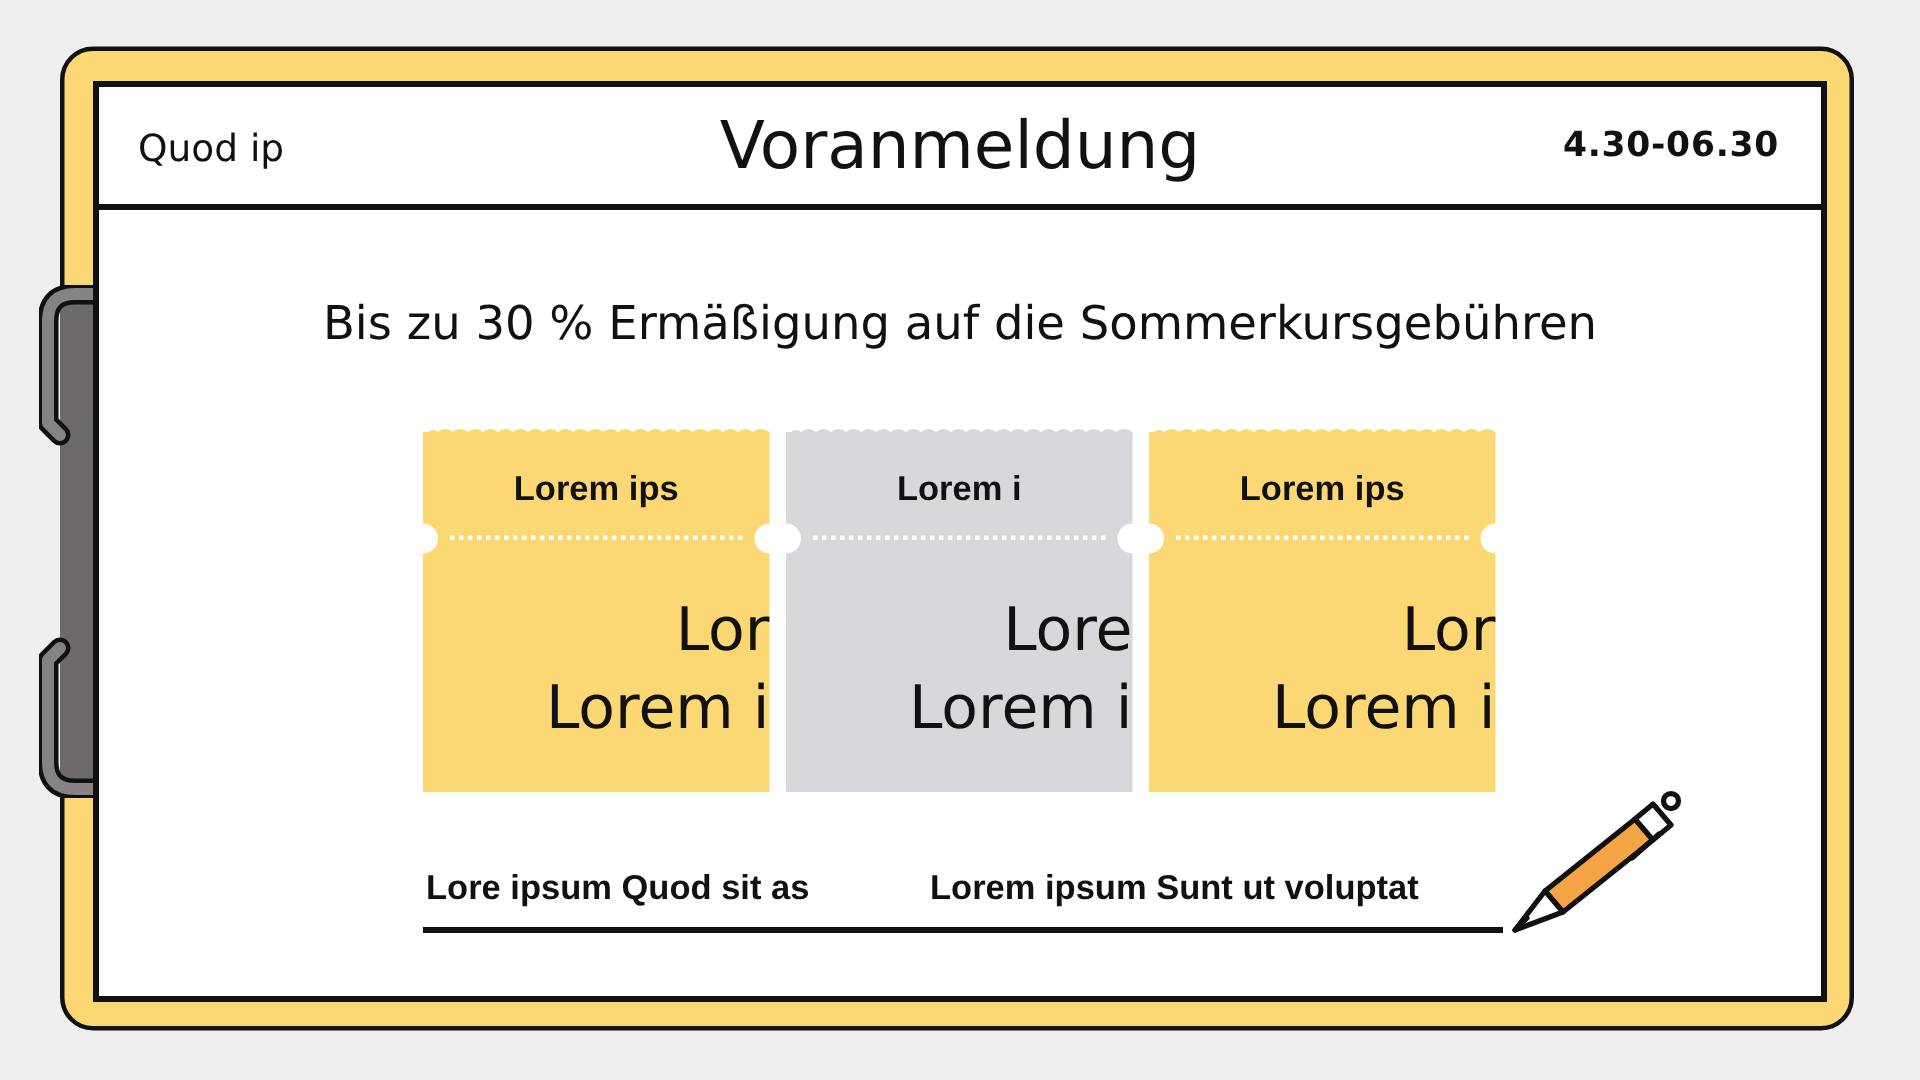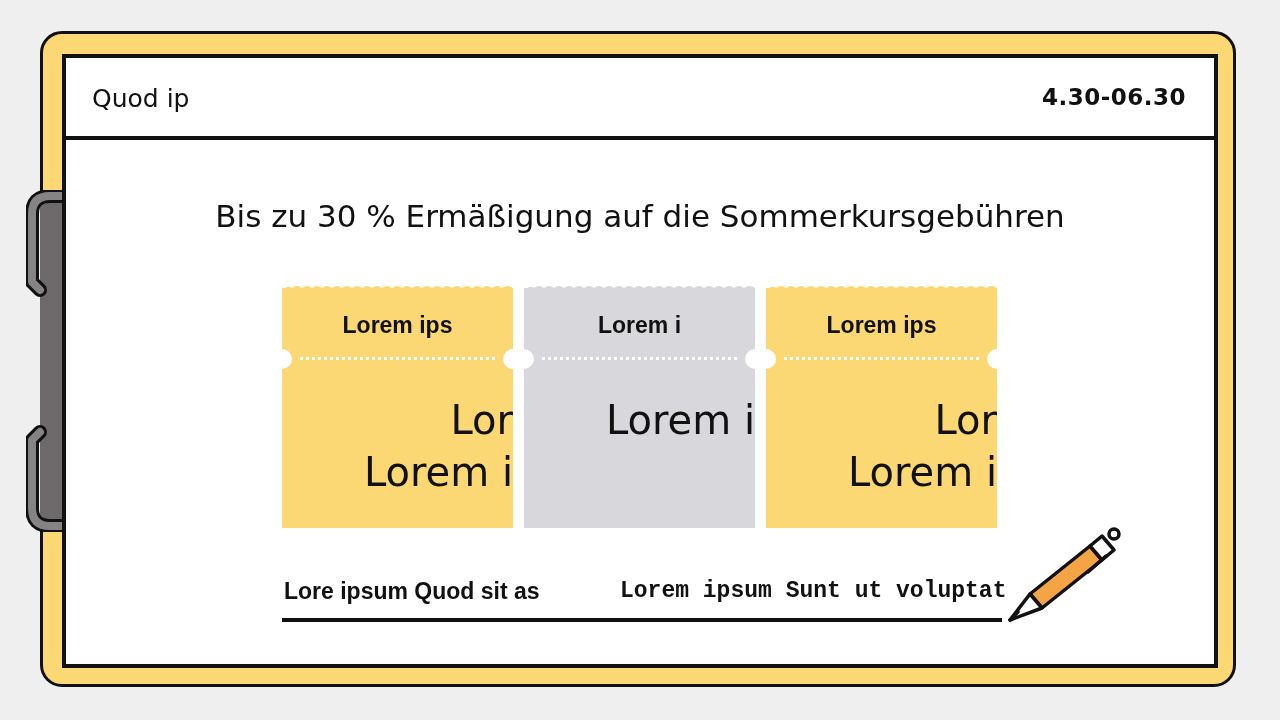--- a/index.html
+++ b/index.html
@@ -35,20 +35,21 @@
 
 <svg class="clip" width="78" height="342" viewBox="0 0 78 342">
   <rect x="14" y="8" width="24" height="326" fill="#6e6a6b"></rect>
   <path d="M14 100 L6 92 L6 24 Q6 6 24 6 L58 6 Q72 6 72 24 L72 318 Q72 336 54 336 L24 336 Q6 336 6 318 L6 250 L14 242" fill="none" stroke="#111" stroke-width="14" stroke-linecap="round" stroke-linejoin="round"></path>
   <path d="M14 100 L6 92 L6 24 Q6 6 24 6 L58 6 Q72 6 72 24 L72 318 Q72 336 54 336 L24 336 Q6 336 6 318 L6 250 L14 242" fill="none" stroke="#858384" stroke-width="8" stroke-linecap="round" stroke-linejoin="round"></path>
 </svg>
 
 <div class="paper">
   <div class="header">
     <span class="h-left">Quod ip</span>
+    <div class="h-title">Voranmeldung</div>
     <span class="h-date">4.30-06.30</span>
   </div>
 
   <div class="subtitle">Bis zu 30 % Ermäßigung auf die Sommerkursgebühren</div>
 
   <div class="ticket" style="left:216px; background:#fcd874;">
     <svg class="zig" viewBox="0 0 231 8" preserveAspectRatio="none">
       <path d="M0 8 Q5 0 10 4 Q15 0 20 4 Q25 0 30 4 Q35 0 40 4 Q45 0 50 4 Q55 0 60 4 Q65 0 70 4 Q75 0 80 4 Q85 0 90 4 Q95 0 100 4 Q105 0 110 4 Q115 0 120 4 Q125 0 130 4 Q135 0 140 4 Q145 0 150 4 Q155 0 160 4 Q165 0 170 4 Q175 0 180 4 Q185 0 190 4 Q195 0 200 4 Q205 0 210 4 Q215 0 220 4 Q225 0 231 4 L231 8 Z" fill="#fcd874"></path>
     </svg>
     <div class="t-head">Lorem ips</div>
@@ -63,40 +64,41 @@
 
   <div class="ticket" style="left:458px; background:#d8d7db;">
     <svg class="zig" viewBox="0 0 231 8" preserveAspectRatio="none">
       <path d="M0 8 Q5 0 10 4 Q15 0 20 4 Q25 0 30 4 Q35 0 40 4 Q45 0 50 4 Q55 0 60 4 Q65 0 70 4 Q75 0 80 4 Q85 0 90 4 Q95 0 100 4 Q105 0 110 4 Q115 0 120 4 Q125 0 130 4 Q135 0 140 4 Q145 0 150 4 Q155 0 160 4 Q165 0 170 4 Q175 0 180 4 Q185 0 190 4 Q195 0 200 4 Q205 0 210 4 Q215 0 220 4 Q225 0 231 4 L231 8 Z" fill="#d8d7db"></path>
     </svg>
     <div class="t-head">Lorem i</div>
     <div class="notch-l"></div>
     <div class="perf"></div>
     <div class="notch-r"></div>
     <div class="t-body">
+      <div>Lore</div>
       <div>Lorem i</div>
     </div>
   </div>
 
   <div class="ticket" style="left:700px; background:#fcd874;">
     <svg class="zig" viewBox="0 0 231 8" preserveAspectRatio="none">
       <path d="M0 8 Q5 0 10 4 Q15 0 20 4 Q25 0 30 4 Q35 0 40 4 Q45 0 50 4 Q55 0 60 4 Q65 0 70 4 Q75 0 80 4 Q85 0 90 4 Q95 0 100 4 Q105 0 110 4 Q115 0 120 4 Q125 0 130 4 Q135 0 140 4 Q145 0 150 4 Q155 0 160 4 Q165 0 170 4 Q175 0 180 4 Q185 0 190 4 Q195 0 200 4 Q205 0 210 4 Q215 0 220 4 Q225 0 231 4 L231 8 Z" fill="#fcd874"></path>
     </svg>
     <div class="t-head">Lorem ips</div>
     <div class="notch-l"></div>
     <div class="perf"></div>
     <div class="notch-r"></div>
     <div class="t-body">
       <div>Lor</div>
       <div>Lorem i</div>
     </div>
   </div>
 
   <span class="footer-text" style="left:218px;">Lore ipsum Quod sit as</span>
-  <span class="footer-text" style="left:554px;font-family:Liberation Mono, monospace;">Lorem ipsum Sunt ut voluptat</span>
+  <span class="footer-text" style="left:554px;">Lorem ipsum Sunt ut voluptat</span>
   <div class="footer-line"></div>
 </div>
 
 <svg class="pen" width="124" height="100" viewBox="0 0 124 100">
   <g stroke="#111" stroke-width="3.5" stroke-linejoin="round" stroke-linecap="round">
     <path d="M28 68 L88 20 L100 34 L40 82 Z" fill="#f5a445"></path>
     <path d="M88 20 L100 10 L112 24 L100 34 Z" fill="#fff"></path>
     <circle cx="112" cy="8" r="5" fill="#fff"></circle>
     <path d="M28 68 L40 82 L8 94 Z" fill="#fff"></path>
     <path d="M8 94 L16 86"></path>

